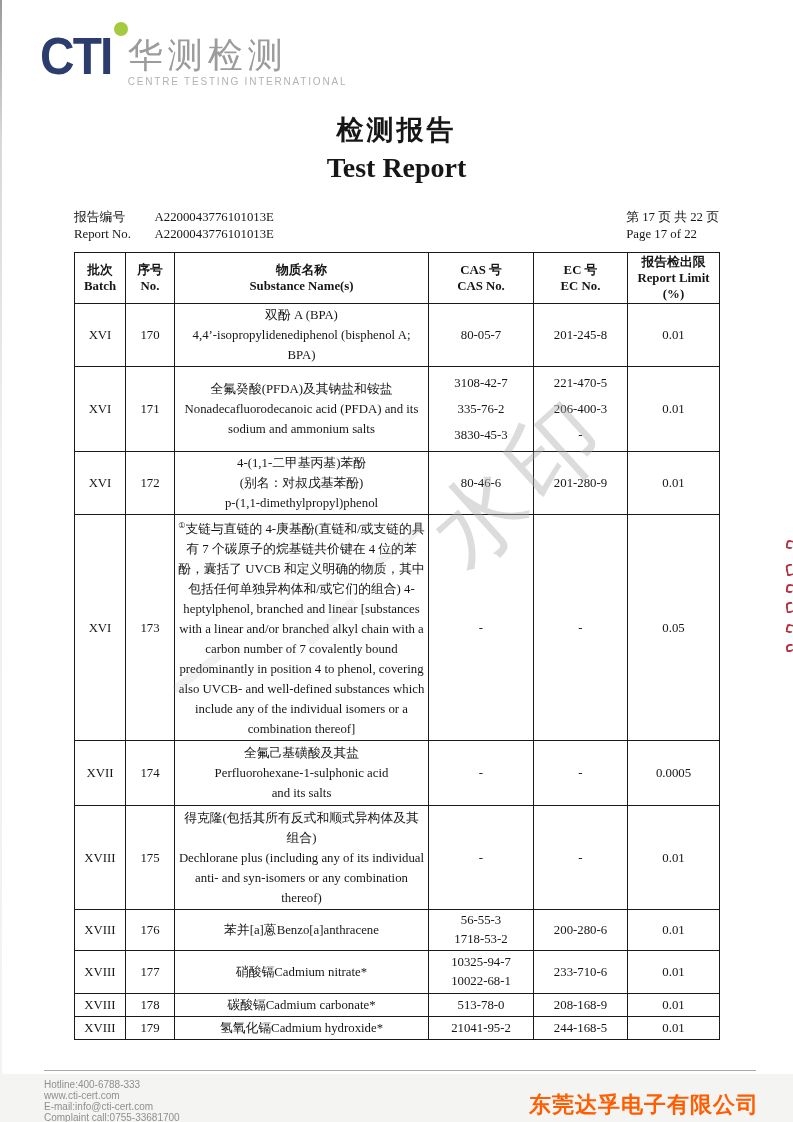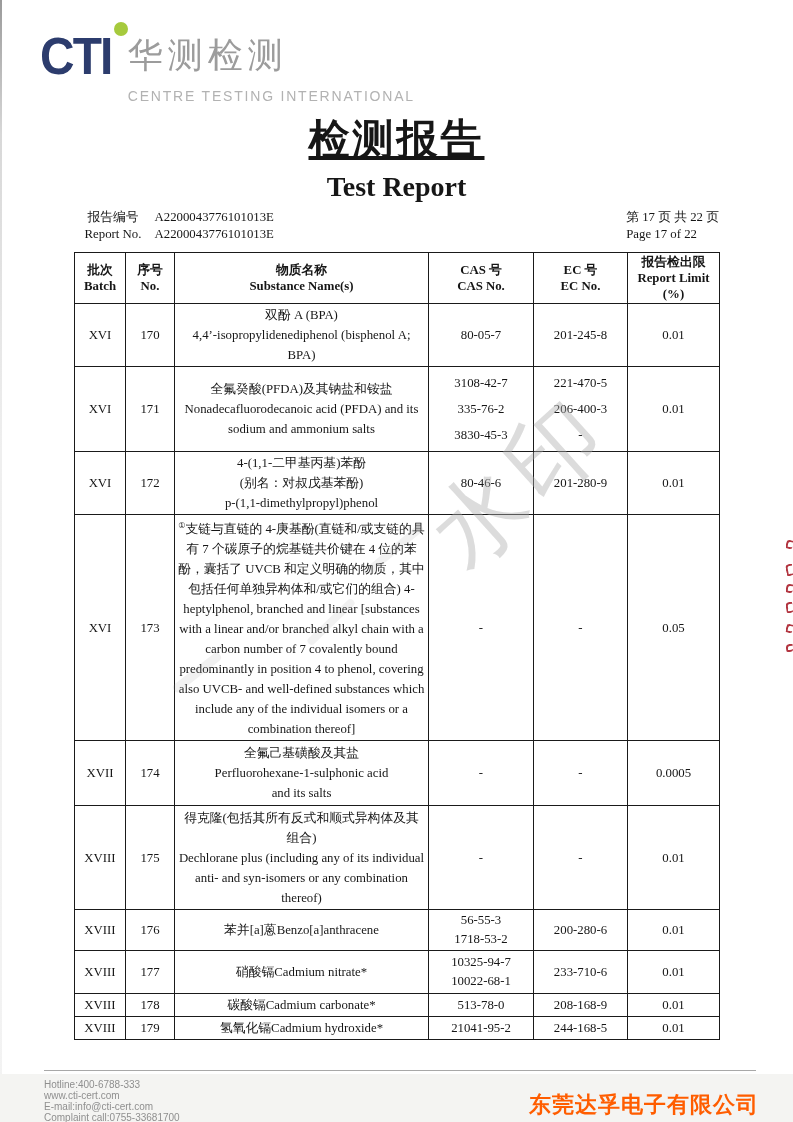--- a/index.html
+++ b/index.html
@@ -17,32 +17,32 @@
   .logo { position:absolute; top:16px; left:40px; display:flex; align-items:flex-start; }
   .logo-acronym-wrap { position:relative; padding-top:14px; }
   .logo-acronym { font-family:"Liberation Sans", sans-serif; font-weight:bold;
     font-size:52px; line-height:52px; color:#2c3c6d; letter-spacing:-2px;
     display:inline-block; transform:scaleX(.92); transform-origin:left; }
   .logo-dot { position:absolute; top:6px; left:74px; width:14px; height:14px;
     border-radius:50%; background:#a6ca3d; }
   .logo-right { margin-left:10px; padding-top:20px; }
   .logo-cn { font-size:35px; line-height:38px; color:#9c9c9c; letter-spacing:5px;
     font-family:"Liberation Sans", sans-serif; font-weight:normal; }
-  .logo-sub { font-family:"Liberation Sans", sans-serif; font-size:14px;
-    letter-spacing:1.8px; color:#b2b2b2; margin-top:14px; }
+  .logo-sub { font-family:"Liberation Sans", sans-serif; font-size:10px;
+    letter-spacing:1.8px; color:#b2b2b2; margin-top:2px; }
 
   
   .titles { position:absolute; top:112px; left:0; width:100%; text-align:center; }
-  .title-cn { font-size:41px; font-weight:bold; letter-spacing:3px;text-decoration:underline; }
+  .title-cn { font-size:27px; font-weight:bold; letter-spacing:3px; }
   .title-en { font-size:28px; font-weight:bold; margin-top:4px; }
 
   
   .meta { position:absolute; top:209px; left:74px; width:645px;
     display:flex; justify-content:space-between; font-size:12.8px; line-height:16.5px; }
-  .meta-label-col { display:inline-block; width:78px;text-align:center; }
+  .meta-label-col { display:inline-block; width:78px; }
   .meta-right { }
 
   
   table.report { position:absolute; top:252px; left:74px; width:645px;
     border-collapse:collapse; table-layout:fixed; font-size:12.8px; }
   table.report th, table.report td {
     border:1px solid #1a1a1a; vertical-align:middle; text-align:center;
     padding:1px 3px; line-height:20px; background:transparent;
   }
   table.report th { font-weight:bold; line-height:16px; height:51px; }

